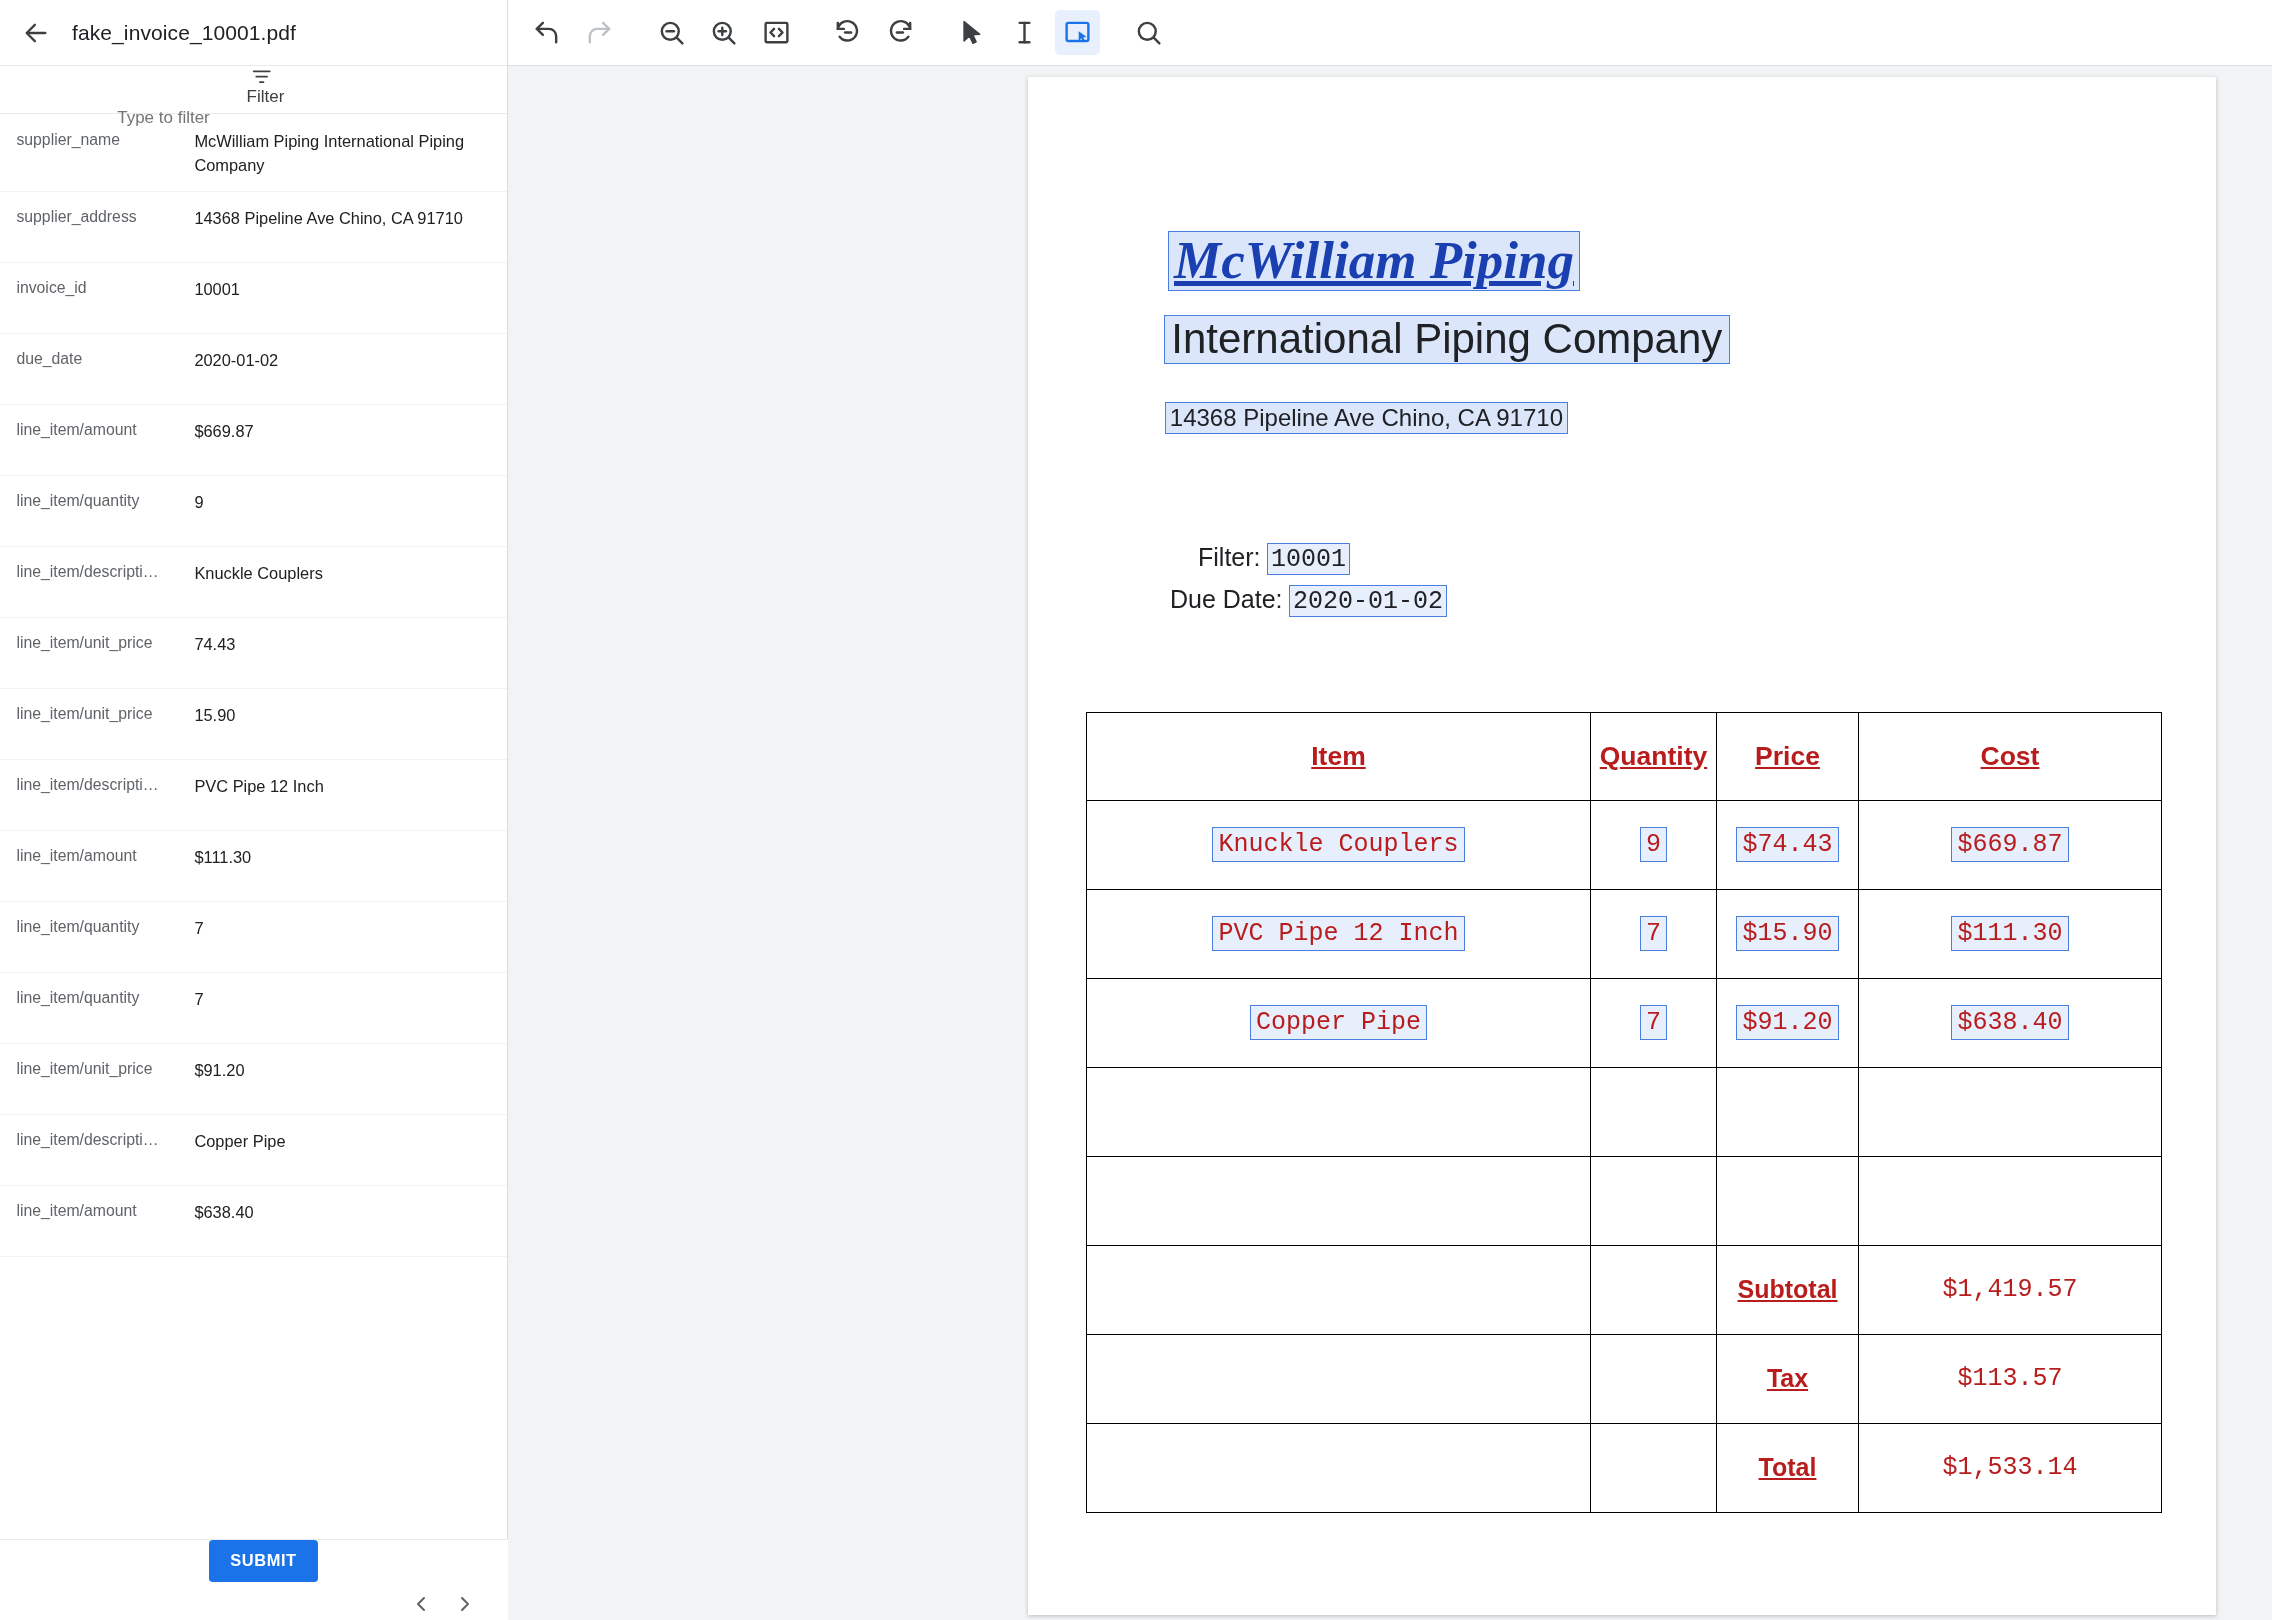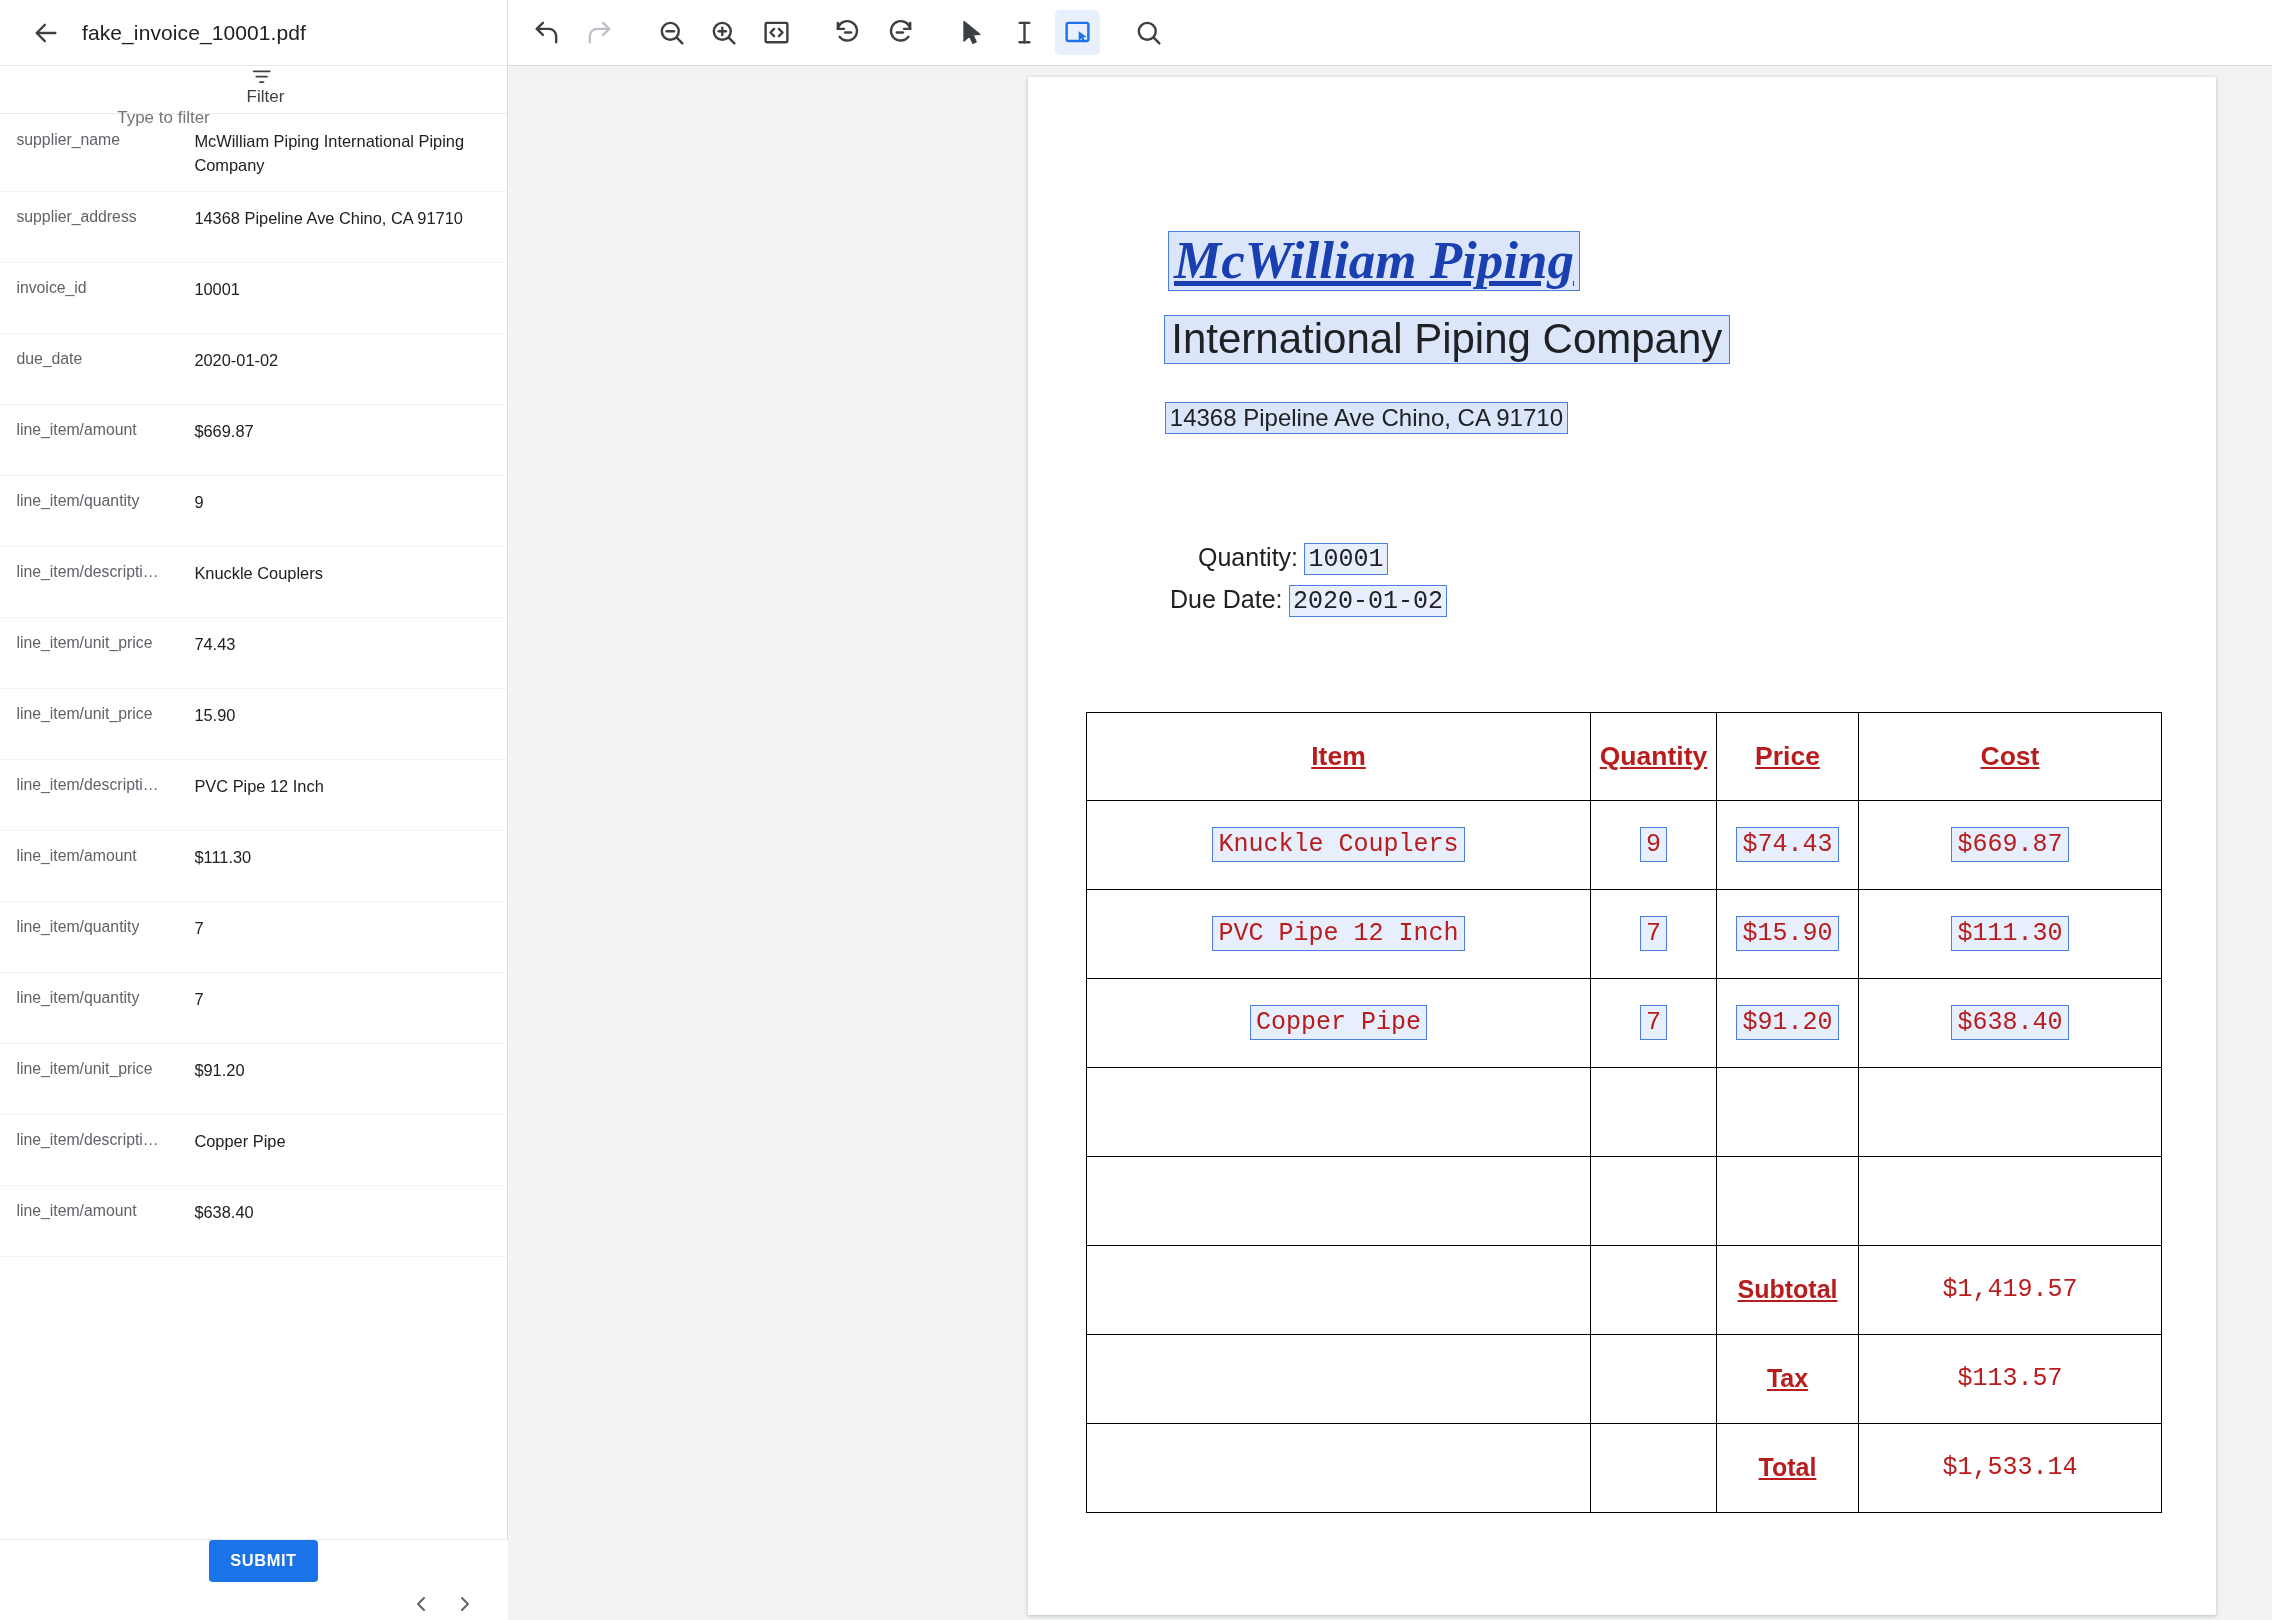--- a/index.html
+++ b/index.html
@@ -16,21 +16,21 @@
   #left-panel {
     position: absolute; left: 0; top: 0;
     width: 508px; height: 1621px;
     background: #ffffff;
     border-right: 1.3px solid #dadce0;
   }
   #doc-header {
     height: 66px;
     display: flex; align-items: center;
     border-bottom: 1.3px solid #e8eaed;
-    padding-left: 29px;
+    padding-left: 19px;
   }
   #back-arrow {
     width: 34px; height: 34px;
     display: flex; align-items: center; justify-content: center;
     cursor: pointer;
   }
   #back-arrow svg { width: 28px; height: 28px; }
   #doc-title {
     margin-left: 19px;
     font-size: 21px;
@@ -437,21 +437,21 @@
   </div>
 
   <div id="doc-area">
     <div id="page">
 
       <div id="company-name" class="hl">McWilliam Piping</div>
       <div id="company-sub" class="hl">International Piping Company</div>
       <div id="company-addr" class="hl">14368 Pipeline Ave Chino, CA 91710</div>
 
       <div class="meta-line" id="meta-invoice">
-        <span>Quantity:</span><span class="mono-box">10001</span>
+        <span>Filter:</span><span class="mono-box">10001</span>
       </div>
       <div class="meta-line" id="meta-due">
         <span>Due Date:</span><span class="mono-box">2020-01-02</span>
       </div>
 
       <table id="inv-table">
         <colgroup>
           <col class="col-item">
             <col class="col-qty">
             <col class="col-price">

